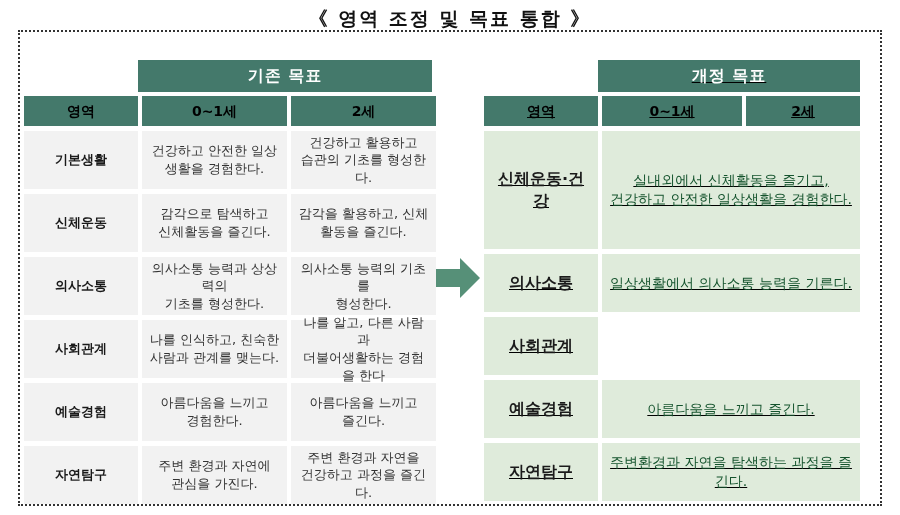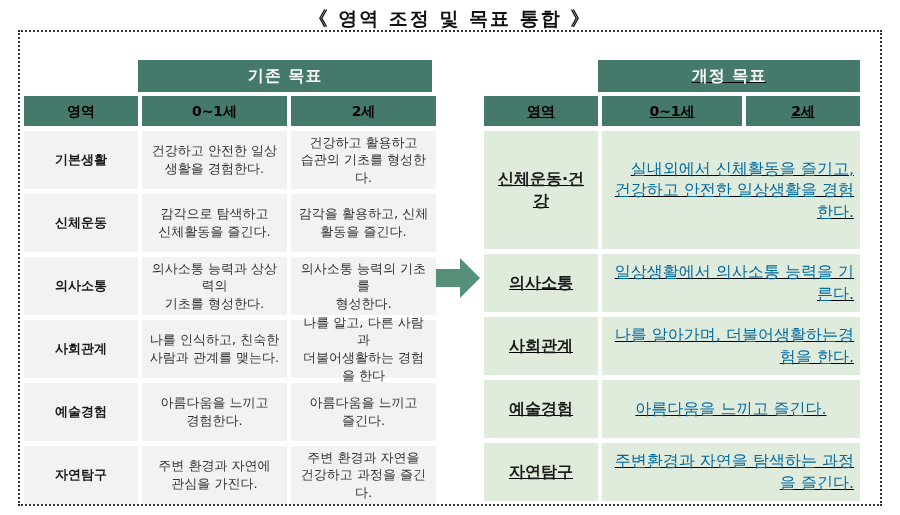--- a/index.html
+++ b/index.html
@@ -118,23 +118,22 @@
     background: #dfebdb;
     color: #1a1a1a;
     margin-right: 4px;
   }
   .r-cell:last-child { margin-right: 0; }
   .r-area {
     font-size: 16px;
     font-weight: bold;
   }
   .r-goal {
-    font-size: 16px;
-    color: #0369a1;
-    text-align: right;
+    font-size: 14px;
+    color: #14532d;
   }
   .r-goal span { display: block; }
 
   
   .w-area-l { flex: 0 0 114px; }
   .w-age-l  { flex: 0 0 145px; }
   .w-area-r { flex: 0 0 114px; }
   .w-age-r  { flex: 0 0 140px; }
   .w-span-r { flex: 1 1 auto; }
 
@@ -305,25 +304,20 @@
         <div class="cell r-cell r-area w-area-r">의사소통</div>
         <div class="cell r-cell r-goal w-span-r">
           <div>
               <span>일상생활에서 의사소통 능력을 기른다.</span>
             </div>
         </div>
       </div>
 
       <div class="row" style="height:58px;">
         <div class="cell r-cell r-area w-area-r">사회관계</div>
-        <div class="cell r-cell r-goal w-span-r">
-          <div>
-              <span>나를 알아가며, 더불어생활하는경험을 한다.</span>
-            </div>
-        </div>
       </div>
 
       <div class="row" style="height:58px;">
         <div class="cell r-cell r-area w-area-r">예술경험</div>
         <div class="cell r-cell r-goal w-span-r">
           <div>
               <span>아름다움을 느끼고 즐긴다.</span>
             </div>
         </div>
       </div>

